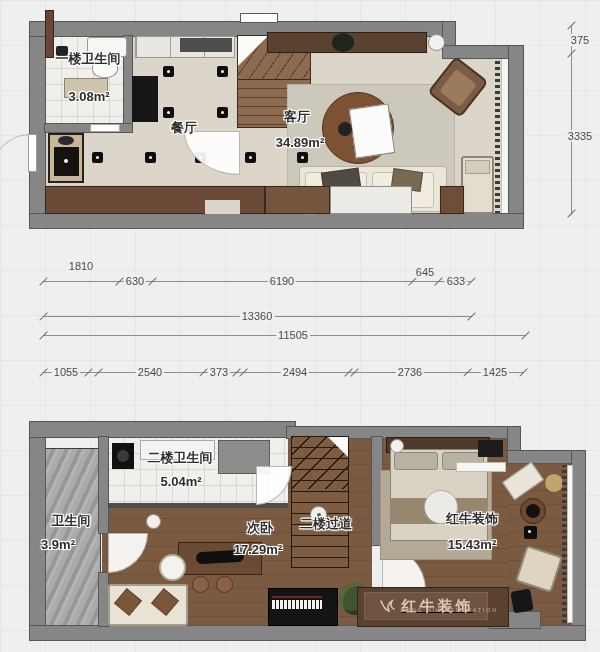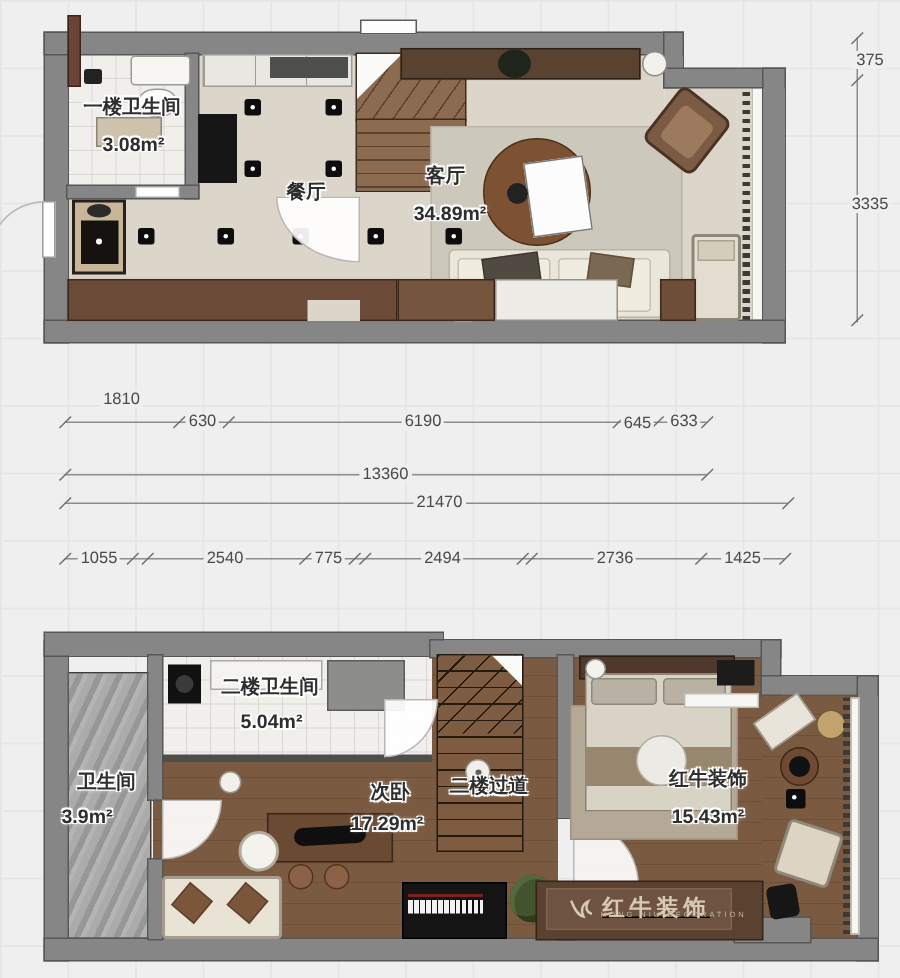--- a/index.html
+++ b/index.html
@@ -128,23 +128,23 @@
     <div class="dkwood" style="left:45px;top:186px;width:220px;height:28px;background:#6b4b37;border:1px solid #3a281b;"></div>
     <div class="beige a" style="left:205px;top:200px;width:35px;height:14px;"></div>
     <div class="dkwood" style="left:265px;top:186px;width:65px;height:28px;background:#75553e;border:1px solid #3a281b;"></div>
     <div class="a" style="left:330px;top:186px;width:82px;height:28px;background:#edebe6;border:1px solid #8f8f8c;"></div>
 
     <div class="a" style="left:28px;top:134px;width:9px;height:38px;background:#fff;border:1px solid #9a9a9a;"></div>
     <div class="doorarc" style="left:-8px;top:134px;width:38px;height:38px;border-radius:100% 0 0 0;background:transparent;border-right:none;border-bottom:none;"></div>
     <div class="doorarc" style="left:184px;top:131px;width:56px;height:44px;border-radius:0 0 0 100%;"></div>
     <div class="a" style="left:90px;top:124px;width:30px;height:8px;background:#fff;border:1px solid #a5a5a2;"></div>
 
-    <div class="rlabel" style="left:88px;top:71px;">一楼卫生间</div>
+    <div class="rlabel" style="left:88px;top:59px;">一楼卫生间</div>
     <div class="rlabel" style="left:89px;top:96px;">3.08m²</div>
-    <div class="rlabel" style="left:204px;top:128px;">餐厅</div>
+    <div class="rlabel" style="left:184px;top:128px;">餐厅</div>
     <div class="rlabel" style="left:297px;top:117px;">客厅</div>
     <div class="rlabel" style="left:300px;top:142px;">34.89m²</div>
   </div>
 
   <div>
     <div class="vdimline" style="left:571px;top:25px;height:190px;"></div>
     <div class="tick" style="left:571px;top:20px;"></div>
     <div class="tick" style="left:571px;top:48px;"></div>
     <div class="tick" style="left:571px;top:208px;"></div>
     <div class="dimtext" style="left:580px;top:40px;">375</div>
@@ -155,53 +155,53 @@
     <div class="dimline" style="left:43px;top:281px;width:428px;"></div>
     <div class="tick" style="left:43px;top:276px;"></div>
     <div class="tick" style="left:119px;top:276px;"></div>
     <div class="tick" style="left:152px;top:276px;"></div>
     <div class="tick" style="left:412px;top:276px;"></div>
     <div class="tick" style="left:438px;top:276px;"></div>
     <div class="tick" style="left:471px;top:276px;"></div>
     <div class="dimtext" style="left:81px;top:266px;">1810</div>
     <div class="dimtext" style="left:135px;top:281px;">630</div>
     <div class="dimtext" style="left:282px;top:281px;">6190</div>
-    <div class="dimtext" style="left:425px;top:282px;">645</div>
+    <div class="dimtext" style="left:425px;top:272px;">645</div>
     <div class="dimtext" style="left:456px;top:281px;">633</div>
   </div>
 
   <div>
     <div class="dimline" style="left:43px;top:316px;width:428px;"></div>
     <div class="tick" style="left:43px;top:311px;"></div>
     <div class="tick" style="left:471px;top:311px;"></div>
     <div class="dimtext" style="left:257px;top:316px;">13360</div>
   </div>
 
   <div>
     <div class="dimline" style="left:43px;top:335px;width:482px;"></div>
     <div class="tick" style="left:43px;top:330px;"></div>
     <div class="tick" style="left:525px;top:330px;"></div>
-    <div class="dimtext" style="left:293px;top:335px;">21470</div>
+    <div class="dimtext" style="left:293px;top:335px;">11505</div>
   </div>
 
   <div>
     <div class="dimline" style="left:43px;top:372px;width:480px;"></div>
     <div class="tick" style="left:43px;top:367px;"></div>
     <div class="tick" style="left:88px;top:367px;"></div>
     <div class="tick" style="left:98px;top:367px;"></div>
     <div class="tick" style="left:203px;top:367px;"></div>
     <div class="tick" style="left:236px;top:367px;"></div>
     <div class="tick" style="left:243px;top:367px;"></div>
     <div class="tick" style="left:348px;top:367px;"></div>
     <div class="tick" style="left:354px;top:367px;"></div>
     <div class="tick" style="left:467px;top:367px;"></div>
     <div class="tick" style="left:523px;top:367px;"></div>
     <div class="dimtext" style="left:66px;top:372px;">1055</div>
     <div class="dimtext" style="left:150px;top:372px;">2540</div>
-    <div class="dimtext" style="left:219px;top:372px;">775</div>
+    <div class="dimtext" style="left:219px;top:372px;">373</div>
     <div class="dimtext" style="left:295px;top:372px;">2494</div>
     <div class="dimtext" style="left:410px;top:372px;">2736</div>
     <div class="dimtext" style="left:495px;top:372px;">1425</div>
   </div>
 
   <div>
 
     <div class="wood" style="left:102px;top:505px;width:270px;height:121px;"></div>
     <div class="wood" style="left:288px;top:437px;width:84px;height:70px;"></div>
     <div class="wood" style="left:382px;top:437px;width:126px;height:189px;"></div>

